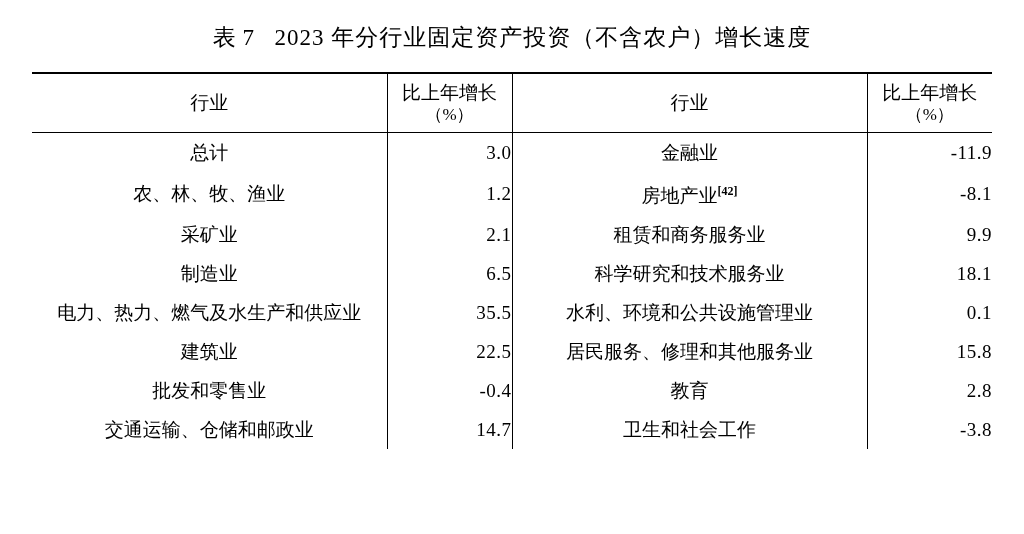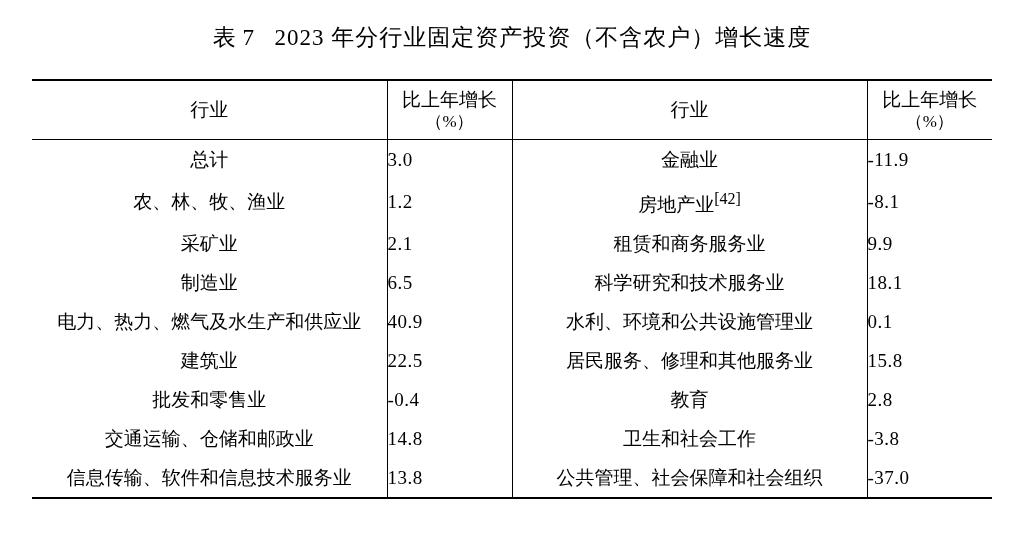--- a/index.html
+++ b/index.html
@@ -32,21 +32,21 @@
   }
   .table-title .tnum {
     letter-spacing: 0.5px;
   }
   .table-title .gap {
     display: inline-block;
     width: 20px;
   }
   table.stats {
     border-collapse: collapse;
-    margin: 12px auto;
+    margin: 5px auto;
     width: 960px;
     table-layout: fixed;
   }
   table.stats td, table.stats th {
     padding: 0;
     font-weight: normal;
     font-size: 19px;
     vertical-align: middle;
   }
   
@@ -79,27 +79,28 @@
     white-space: nowrap;
   }
   td.label {
     padding-left: 16px;
     text-align: center;
   }
   td.label.center {
     padding-left: 0;
   }
   td.value {
-    text-align: left;
+    text-align: right;
     font-family: "Liberation Serif", "DejaVu Serif", serif;
     letter-spacing: 0.5px;
   }
   .sup {
-    font-size: 16px;
+    font-size: 12px;
     vertical-align: super;
+    font-weight: bold;
   }
   .col-label { width: 355px; }
   .col-value { width: 125px; }
 </style>
 </head>
 <body>
 
 <div class="page">
 
   <div class="table-title">
@@ -147,44 +148,38 @@
           <td class="value vline">9.9</td>
         </tr>
         <tr>
           <td class="label">制造业</td>
           <td class="value vline">6.5</td>
           <td class="label vline">科学研究和技术服务业</td>
           <td class="value vline">18.1</td>
         </tr>
         <tr>
           <td class="label">电力、热力、燃气及水生产和供应业</td>
-          <td class="value vline">40.9</td>
+          <td class="value vline">35.5</td>
           <td class="label vline">水利、环境和公共设施管理业</td>
           <td class="value vline">0.1</td>
         </tr>
         <tr>
           <td class="label">建筑业</td>
           <td class="value vline">22.5</td>
           <td class="label vline">居民服务、修理和其他服务业</td>
           <td class="value vline">15.8</td>
         </tr>
         <tr>
           <td class="label">批发和零售业</td>
           <td class="value vline">-0.4</td>
           <td class="label vline">教育</td>
           <td class="value vline">2.8</td>
         </tr>
         <tr>
           <td class="label">交通运输、仓储和邮政业</td>
-          <td class="value vline">14.8</td>
+          <td class="value vline">14.7</td>
           <td class="label vline">卫生和社会工作</td>
           <td class="value vline">-3.8</td>
-        </tr>
-        <tr class="rule-bottom">
-          <td class="label">信息传输、软件和信息技术服务业</td>
-          <td class="value vline">13.8</td>
-          <td class="label vline">公共管理、社会保障和社会组织</td>
-          <td class="value vline">-37.0</td>
         </tr>
       </tbody>
   </table>
 
 </div>
 
 </body></html>

